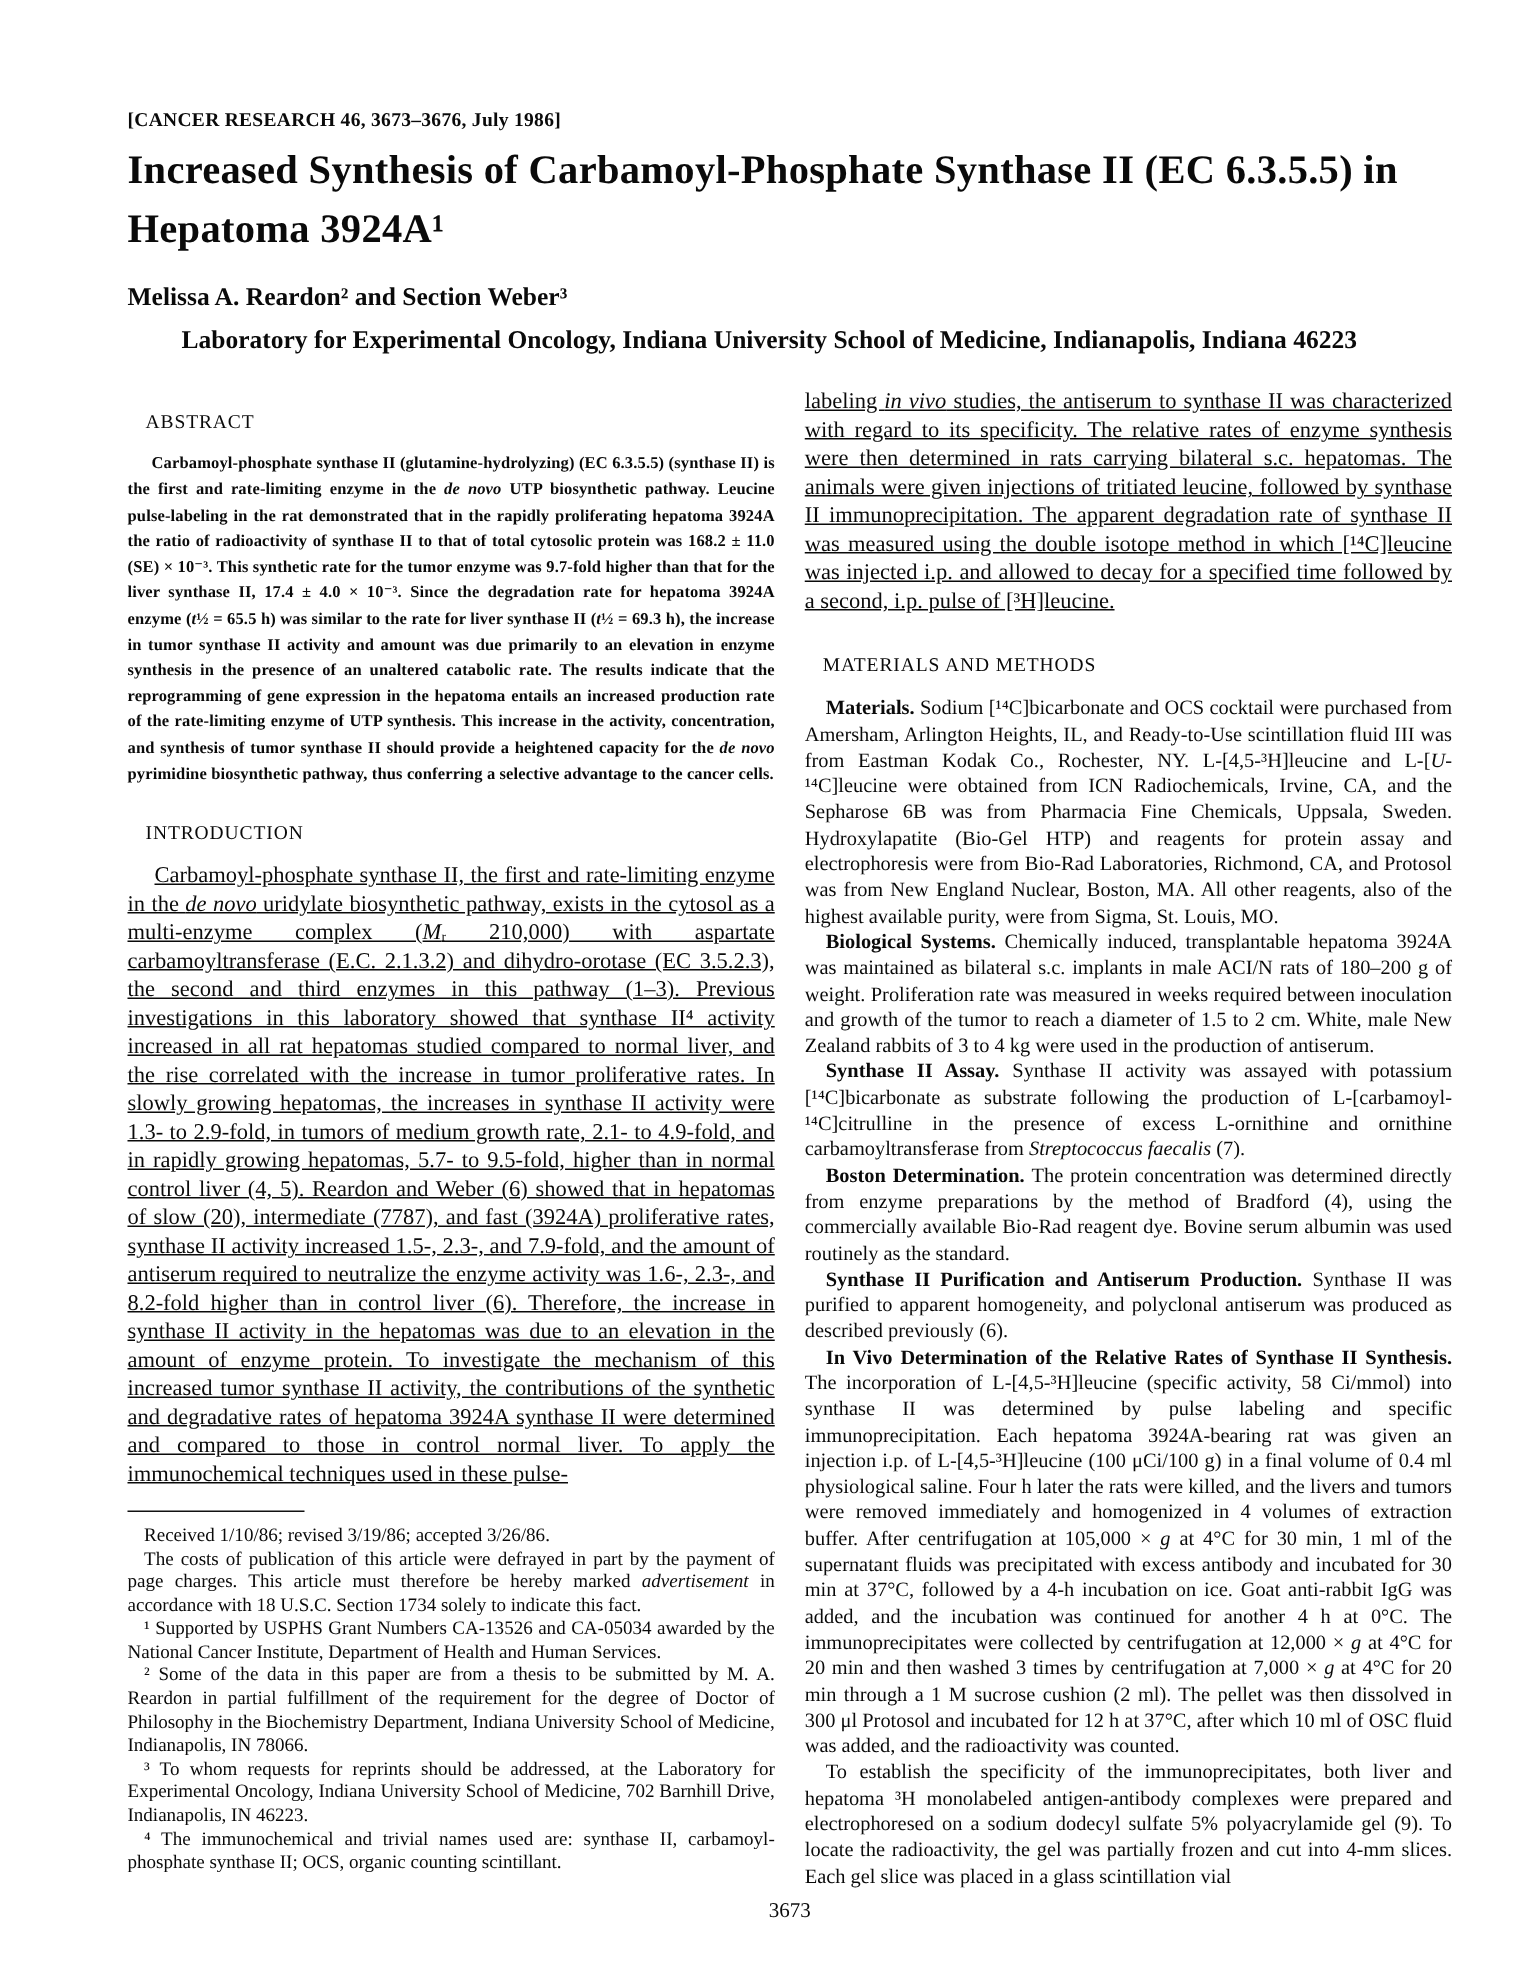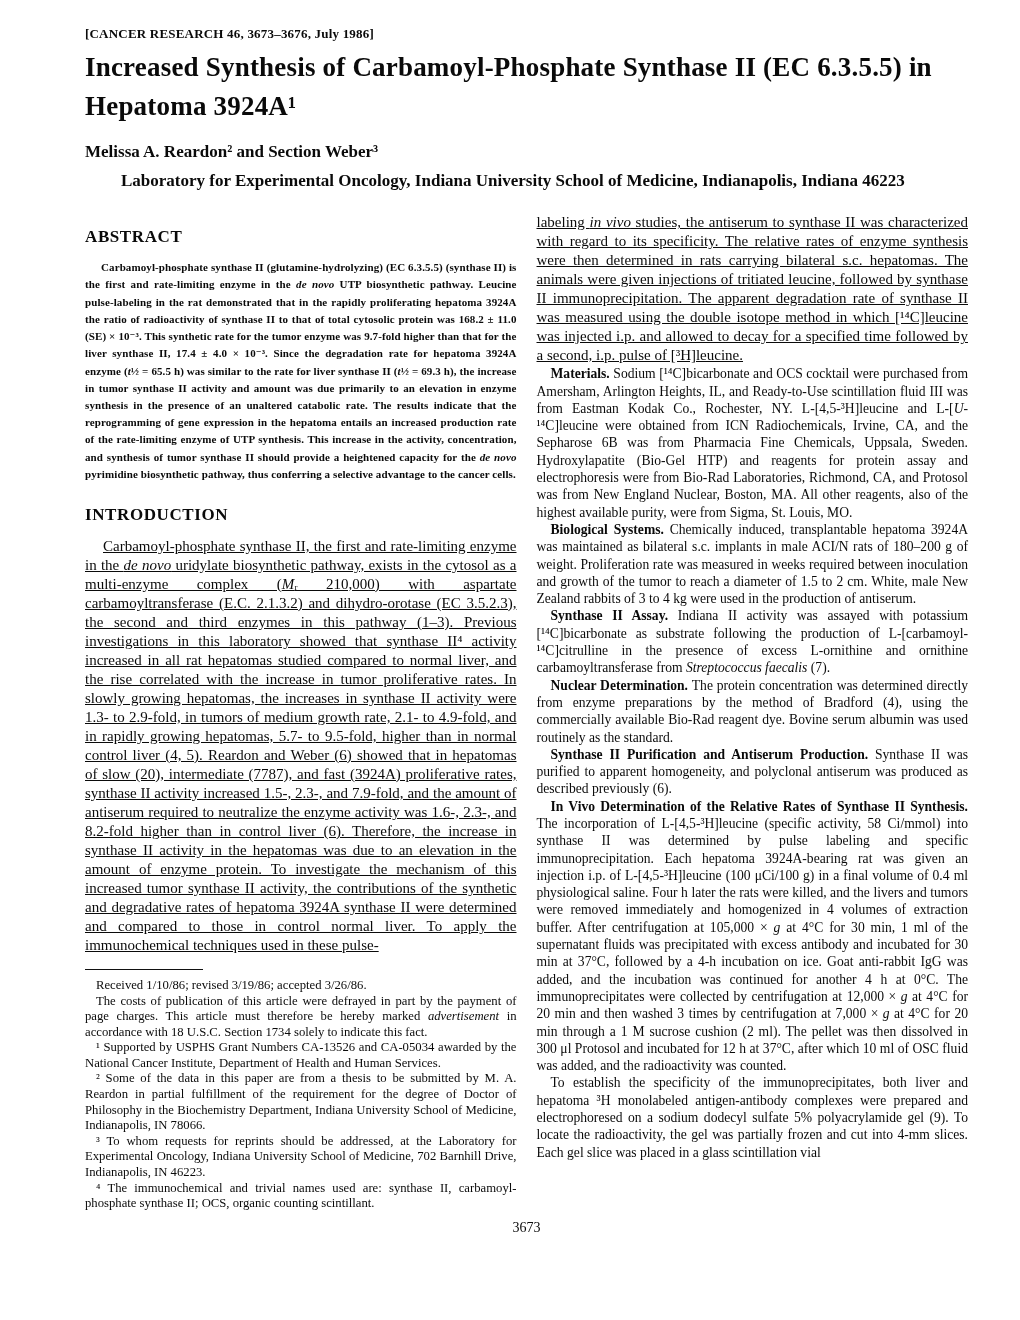--- a/index.html
+++ b/index.html
@@ -1,28 +1,28 @@
 <!DOCTYPE html>
 <html><head>
 <meta charset="utf-8">
 <style>
   * { margin: 0; padding: 0; box-sizing: border-box; }
   html, body { width: 1020px; height: 1320px; background: #ffffff; overflow: hidden; }
   body { font-family: "Liberation Serif", "DejaVu Serif", serif; color: #0a0a0a; }
-  .page { width: 1020px; height: 1094px; padding: 26px 52px 0 85px; }
+  .page { width: 1020px; height: 1094px; padding: 72px 52px 0 85px; }
 
   .journal-line { font-size: 13px; font-weight: bold; letter-spacing: 0.2px; }
   .title { font-size: 27px; font-weight: bold; line-height: 1.45; margin-top: 6px; max-width: 905px; letter-spacing: 0.2px; }
   .authors { font-size: 17px; font-weight: bold; margin-top: 16px; }
   .affiliation { font-size: 17px; font-weight: bold; margin-top: 9px; margin-left: 36px; }
 
   .columns { display: flex; gap: 20px; margin-top: 22px; }
   .col { width: 432px; }
 
-  h2.sect { font-size: 17px; font-weight: bold; letter-spacing: 0.6px; margin: 14px 0 12px 0; }
+  h2.sect { font-size: 13px; font-weight: normal; letter-spacing: 0.6px; margin: 14px 0 12px 12px; }
   .col p { text-align: justify; }
 
   .abstract { font-size: 11px; font-weight: bold; line-height: 17.2px; text-indent: 16px; letter-spacing: 0.1px; }
   .bodytext { font-size: 15px; line-height: 19px; text-indent: 18px; text-decoration: underline; }
   .nofirst { text-indent: 0; }
   .methods { font-size: 13.6px; line-height: 17.3px; text-indent: 14px; }
 
   .fnrule { width: 118px; border-top: 1.5px solid #111; margin: 14px 0 8px 0; }
   .footnotes p { font-size: 12.7px; line-height: 15.6px; text-indent: 11px; text-align: justify; }
 
@@ -59,24 +59,25 @@
         <p><span>¹ Supported by USPHS Grant Numbers CA-13526 and CA-05034 awarded by the National Cancer Institute, Department of Health and Human Services.</span></p>
         <p><span>² Some of the data in this paper are from a thesis to be submitted by M. A. Reardon in partial fulfillment of the requirement for the degree of Doctor of Philosophy in the Biochemistry Department, Indiana University School of Medicine, Indianapolis, IN 78066.</span></p>
         <p><span>³ To whom requests for reprints should be addressed, at the Laboratory for Experimental Oncology, Indiana University School of Medicine, 702 Barnhill Drive, Indianapolis, IN 46223.</span></p>
         <p><span>⁴ The immunochemical and trivial names used are: synthase II, carbamoyl-phosphate synthase II; OCS, organic counting scintillant.</span></p>
       </div>
     </div>
 
     <div class="col">
       <p class="bodytext nofirst"><span>labeling </span><span class="run-i">in vivo</span><span> studies, the antiserum to synthase II was characterized with regard to its specificity. The relative rates of enzyme synthesis were then determined in rats carrying bilateral s.c. hepatomas. The animals were given injections of tritiated leucine, followed by synthase II immunoprecipitation. The apparent degradation rate of synthase II was measured using the double isotope method in which [¹⁴C]leucine was injected i.p. and allowed to decay for a specified time followed by a second, i.p. pulse of [³H]leucine.</span></p>
 
+      <h2 class="sect" style="margin-top:24px">MATERIALS AND METHODS</h2>
       <p class="methods"><span class="run-b">Materials. </span><span>Sodium [¹⁴C]bicarbonate and OCS cocktail were purchased from Amersham, Arlington Heights, IL, and Ready-to-Use scintillation fluid III was from Eastman Kodak Co., Rochester, NY. L-[4,5-³H]leucine and L-[</span><span class="run-i">U</span><span>-¹⁴C]leucine were obtained from ICN Radiochemicals, Irvine, CA, and the Sepharose 6B was from Pharmacia Fine Chemicals, Uppsala, Sweden. Hydroxylapatite (Bio-Gel HTP) and reagents for protein assay and electrophoresis were from Bio-Rad Laboratories, Richmond, CA, and Protosol was from New England Nuclear, Boston, MA. All other reagents, also of the highest available purity, were from Sigma, St. Louis, MO.</span></p>
       <p class="methods"><span class="run-b">Biological Systems. </span><span>Chemically induced, transplantable hepatoma 3924A was maintained as bilateral s.c. implants in male ACI/N rats of 180–200 g of weight. Proliferation rate was measured in weeks required between inoculation and growth of the tumor to reach a diameter of 1.5 to 2 cm. White, male New Zealand rabbits of 3 to 4 kg were used in the production of antiserum.</span></p>
-      <p class="methods"><span class="run-b">Synthase II Assay. </span><span>Indiana II activity was assayed with potassium [¹⁴C]bicarbonate as substrate following the production of L-[carbamoyl-¹⁴C]citrulline in the presence of excess L-ornithine and ornithine carbamoyltransferase from </span><span class="run-i">Streptococcus faecalis</span><span> (7).</span></p>
-      <p class="methods"><span class="run-b">Nuclear Determination. </span><span>The protein concentration was determined directly from enzyme preparations by the method of Bradford (4), using the commercially available Bio-Rad reagent dye. Bovine serum albumin was used routinely as the standard.</span></p>
+      <p class="methods"><span class="run-b">Synthase II Assay. </span><span>Synthase II activity was assayed with potassium [¹⁴C]bicarbonate as substrate following the production of L-[carbamoyl-¹⁴C]citrulline in the presence of excess L-ornithine and ornithine carbamoyltransferase from </span><span class="run-i">Streptococcus faecalis</span><span> (7).</span></p>
+      <p class="methods"><span class="run-b">Boston Determination. </span><span>The protein concentration was determined directly from enzyme preparations by the method of Bradford (4), using the commercially available Bio-Rad reagent dye. Bovine serum albumin was used routinely as the standard.</span></p>
       <p class="methods"><span class="run-b">Synthase II Purification and Antiserum Production. </span><span>Synthase II was purified to apparent homogeneity, and polyclonal antiserum was produced as described previously (6).</span></p>
       <p class="methods"><span class="run-b">In Vivo Determination of the Relative Rates of Synthase II Synthesis. </span><span>The incorporation of L-[4,5-³H]leucine (specific activity, 58 Ci/mmol) into synthase II was determined by pulse labeling and specific immunoprecipitation. Each hepatoma 3924A-bearing rat was given an injection i.p. of L-[4,5-³H]leucine (100 μCi/100 g) in a final volume of 0.4 ml physiological saline. Four h later the rats were killed, and the livers and tumors were removed immediately and homogenized in 4 volumes of extraction buffer. After centrifugation at 105,000 × </span><span class="run-i">g</span><span> at 4°C for 30 min, 1 ml of the supernatant fluids was precipitated with excess antibody and incubated for 30 min at 37°C, followed by a 4-h incubation on ice. Goat anti-rabbit IgG was added, and the incubation was continued for another 4 h at 0°C. The immunoprecipitates were collected by centrifugation at 12,000 × </span><span class="run-i">g</span><span> at 4°C for 20 min and then washed 3 times by centrifugation at 7,000 × </span><span class="run-i">g</span><span> at 4°C for 20 min through a 1 M sucrose cushion (2 ml). The pellet was then dissolved in 300 μl Protosol and incubated for 12 h at 37°C, after which 10 ml of OSC fluid was added, and the radioactivity was counted.</span></p>
       <p class="methods"><span>To establish the specificity of the immunoprecipitates, both liver and hepatoma ³H monolabeled antigen-antibody complexes were prepared and electrophoresed on a sodium dodecyl sulfate 5% polyacrylamide gel (9). To locate the radioactivity, the gel was partially frozen and cut into 4-mm slices. Each gel slice was placed in a glass scintillation vial</span></p>
     </div>
 
   </div>
 
   <div class="pageno">3673</div>
 
 </div>

